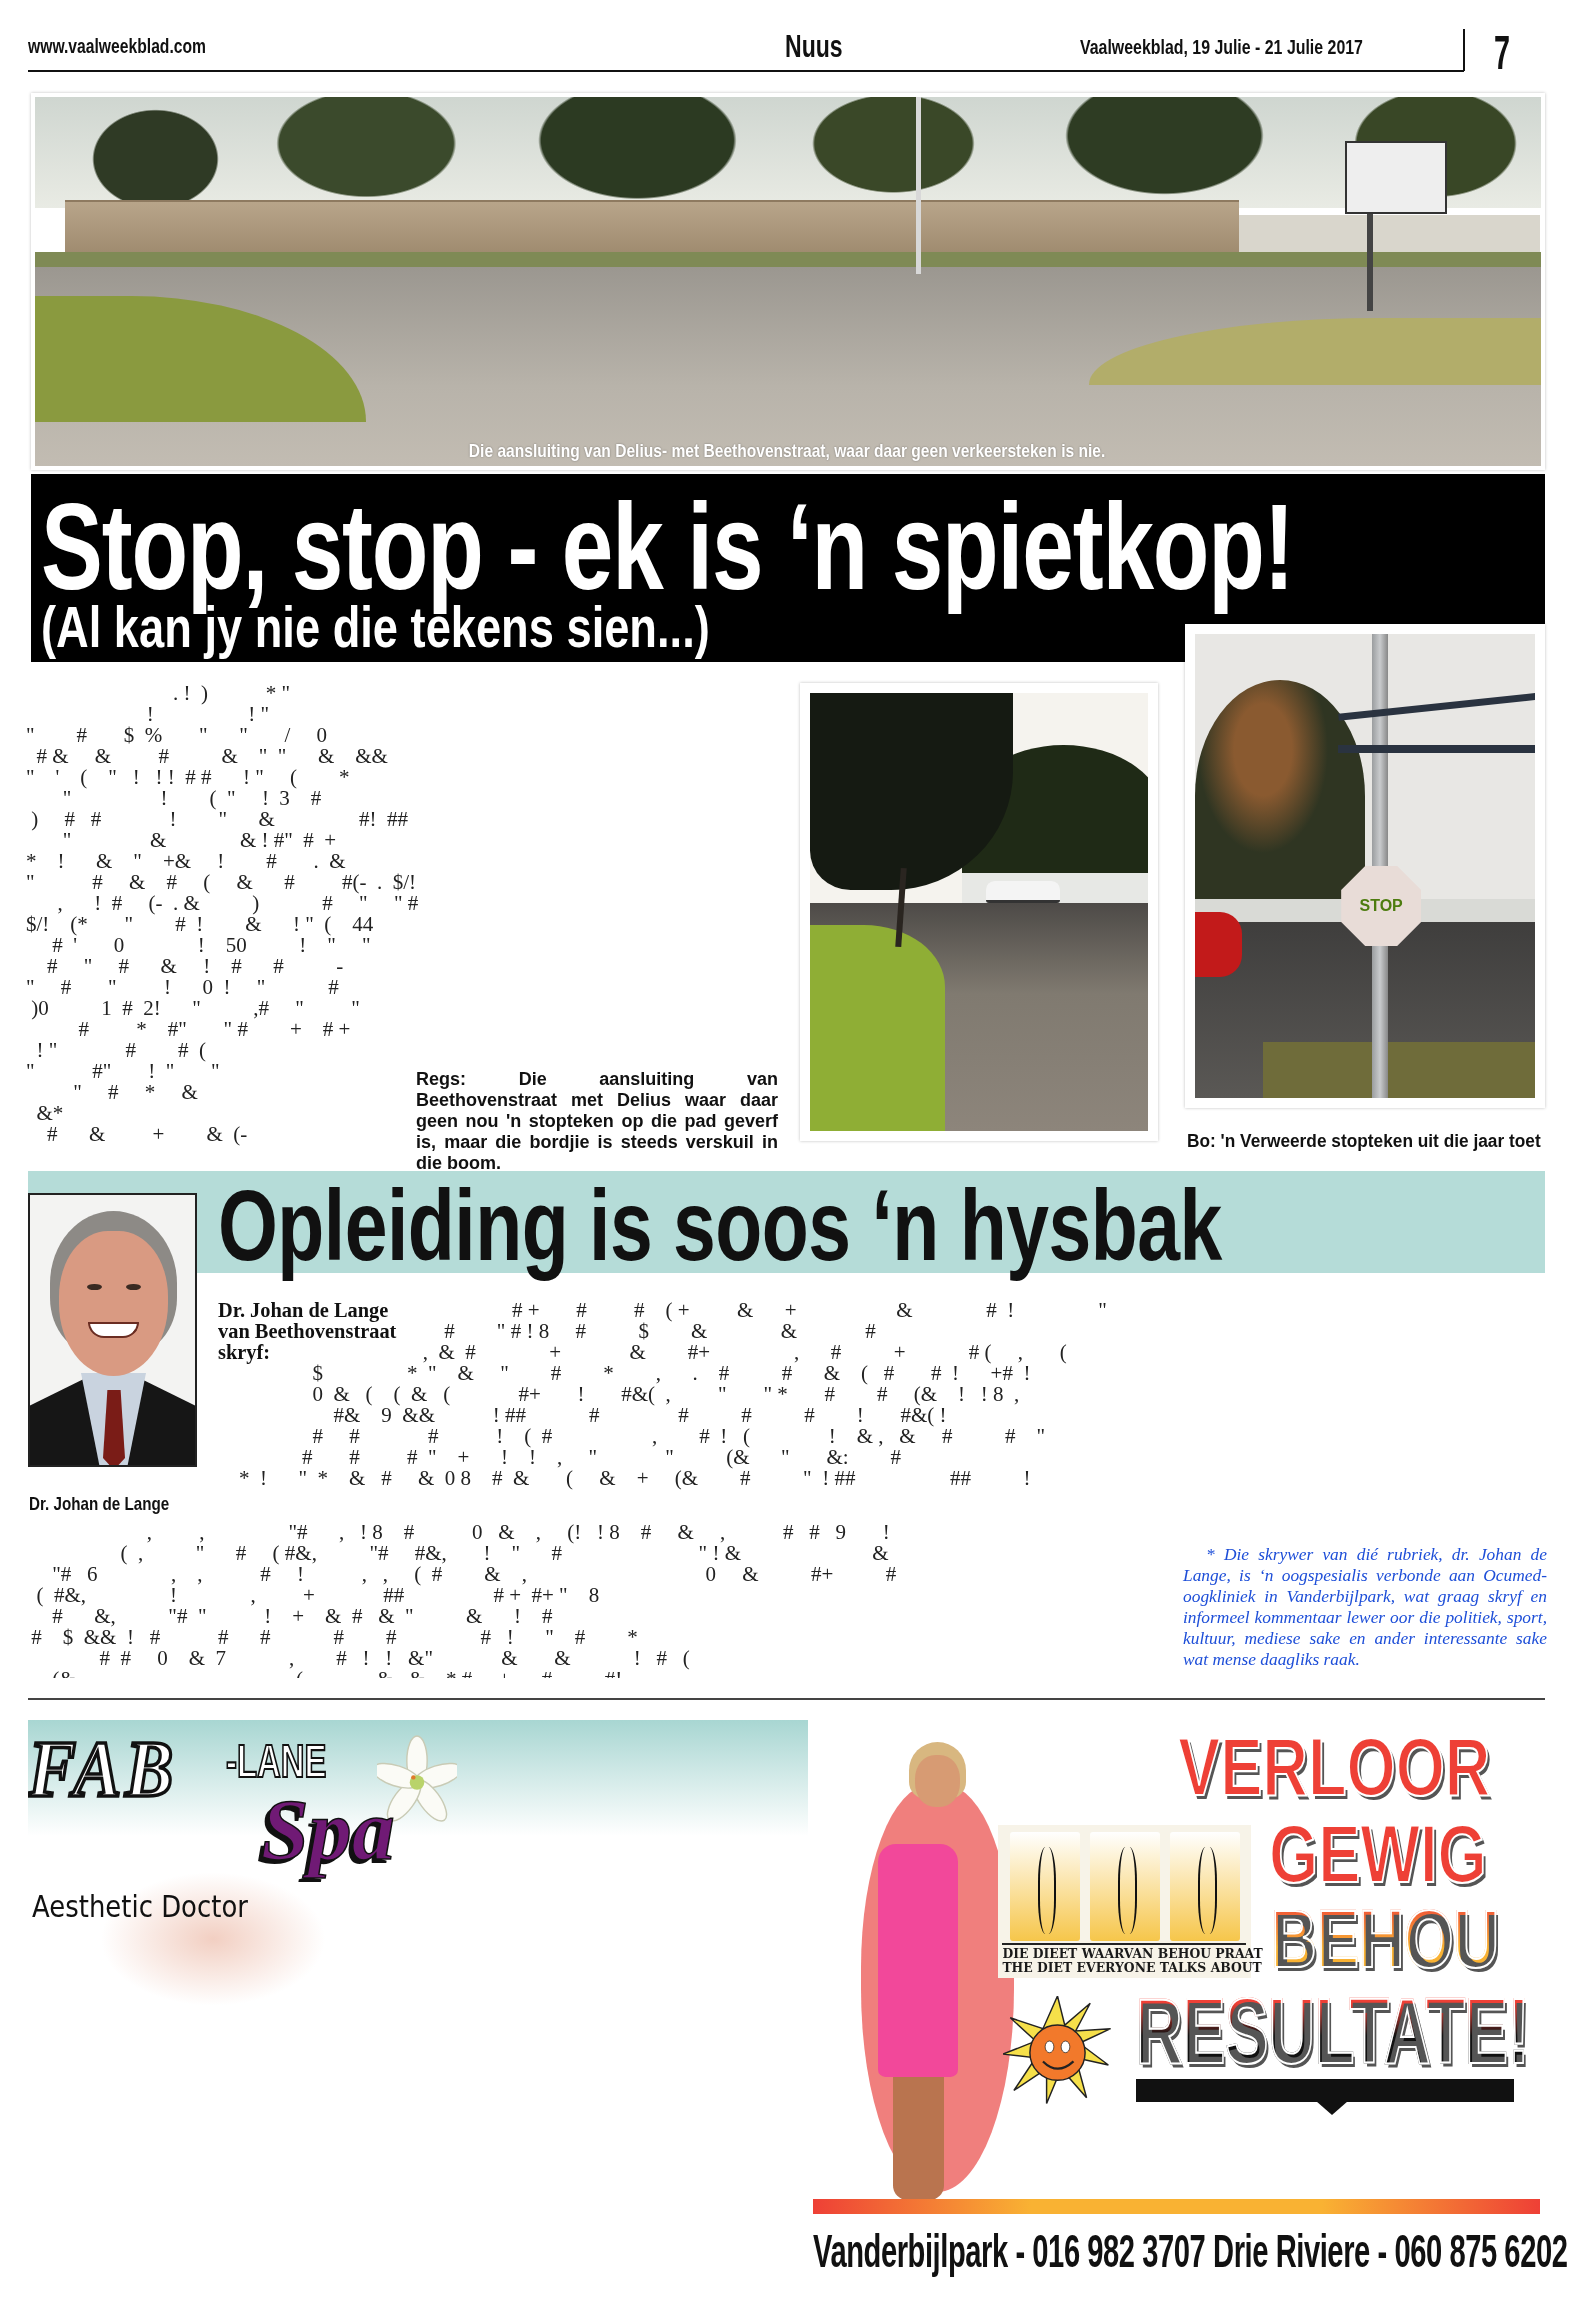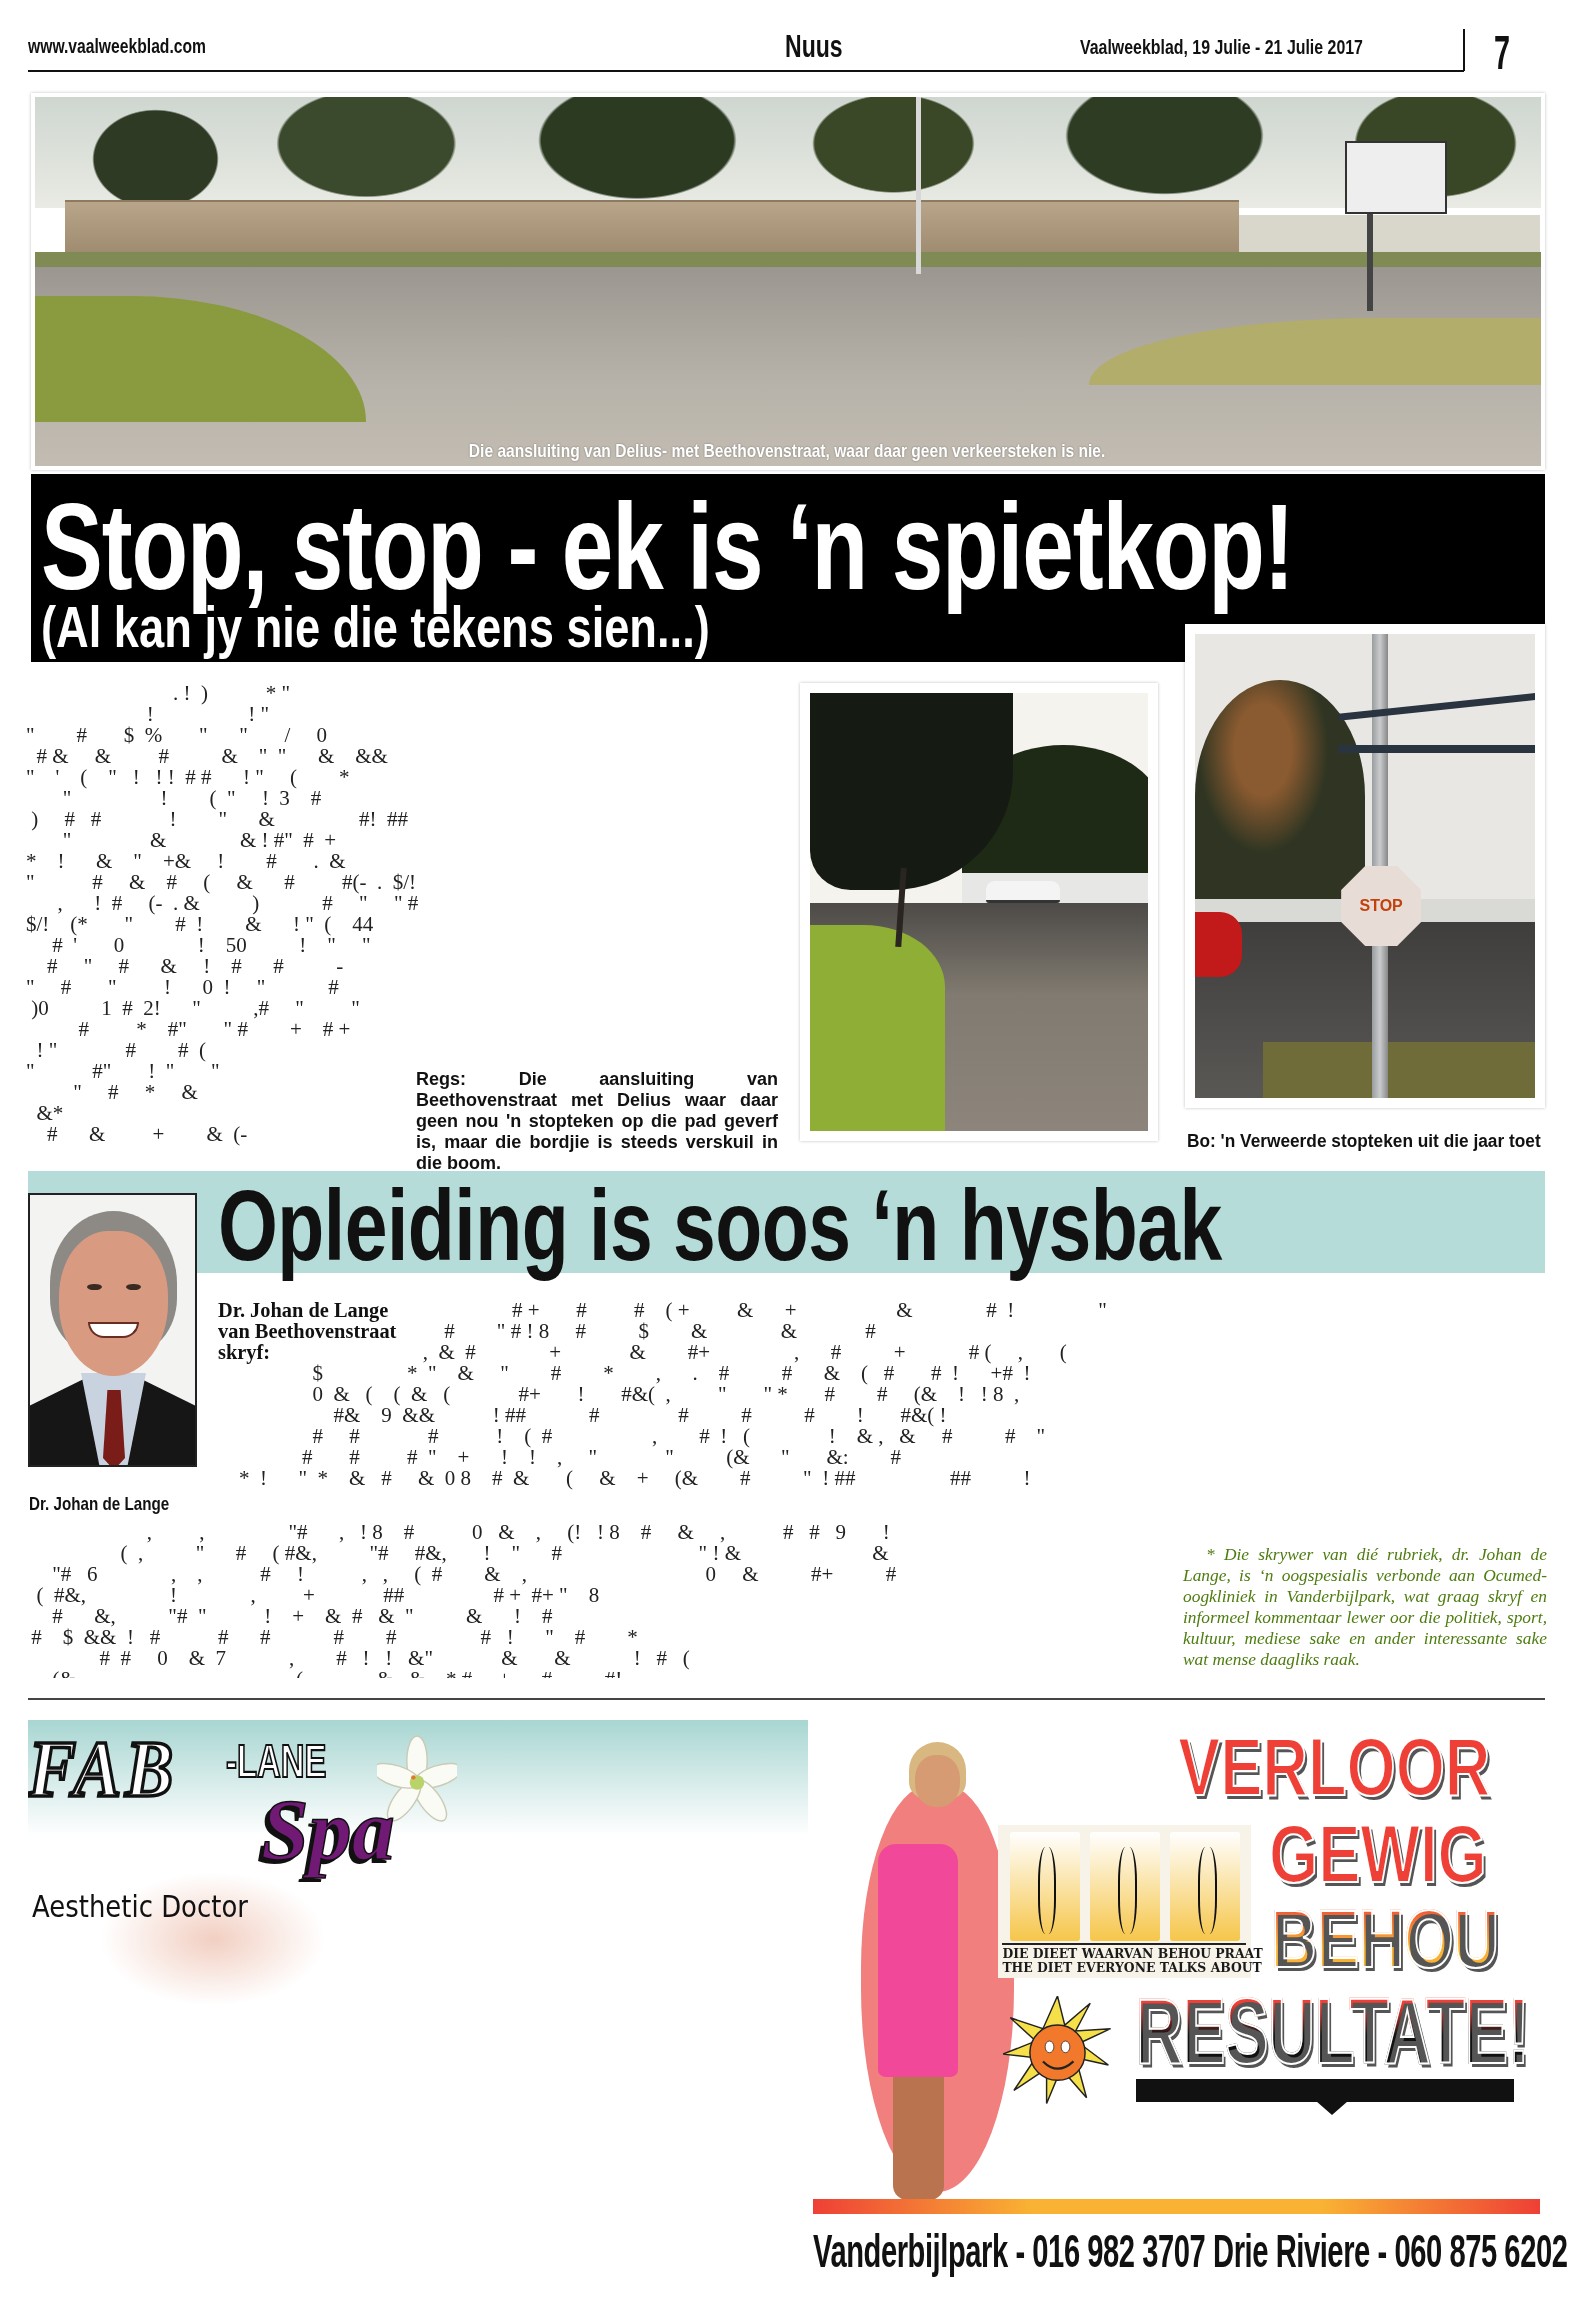--- a/index.html
+++ b/index.html
@@ -60,21 +60,21 @@
 .ph2 .post{position:absolute;left:26%;top:40%;width:5.8px;height:18%;background:#2a2520;transform:rotate(4deg)}
 
 .ph3{left:1185px;top:624px;width:360px;height:484px;background:#fff}
 .ph3 .in{position:absolute;left:5.8px;top:5.8px;right:5.8px;bottom:5.8px;overflow:hidden;background:#e8e7e4}
 .ph3 .tree{position:absolute;left:0;top:10%;width:50%;height:50%;background:radial-gradient(ellipse at 40% 30%,#8a5a30 0 20%,#2f3522 45%);border-radius:50% 50% 0 0}
 .ph3 .pole{position:absolute;left:52%;top:0;width:16px;height:100%;background:linear-gradient(90deg,#9a9d9f,#c9cbcd,#888)}
 .ph3 .arm{position:absolute;left:42%;top:15%;width:60%;height:7.3px;background:#2a3340;transform:rotate(-6deg)}
 .ph3 .arm2{position:absolute;left:42%;top:24%;width:60%;height:7.3px;background:#2a3340}
 .ph3 .plate{position:absolute;left:46%;top:28%;width:52%;height:109px;background:#e0b246;border:2.9px solid #5e4a20;display:flex;flex-direction:column;justify-content:space-around;align-items:center;font:bold 28px "Liberation Sans",sans-serif;color:#1b1b1b}
 .ph3 .plate span{display:inline-block;transform:scaleX(.8)}
-.ph3 .stop{position:absolute;left:43%;top:50%;width:80px;height:80px;background:#e8dcd7;clip-path:polygon(30% 0,70% 0,100% 30%,100% 70%,70% 100%,30% 100%,0 70%,0 30%);color:#c2410c;font:bold 16px "Liberation Sans",sans-serif;display:flex;align-items:center;justify-content:center}
+.ph3 .stop{position:absolute;left:43%;top:50%;width:80px;height:80px;background:#e8dcd7;clip-path:polygon(30% 0,70% 0,100% 30%,100% 70%,70% 100%,30% 100%,0 70%,0 30%);color:#4d7c0f;font:bold 16px "Liberation Sans",sans-serif;display:flex;align-items:center;justify-content:center}
 .ph3 .fence{position:absolute;left:0;top:57%;width:100%;height:6%;background:#d9dad6}
 .ph3 .road{position:absolute;left:0;top:62%;width:100%;height:38%;background:linear-gradient(#3f3e3d,#5a5855)}
 .ph3 .car{position:absolute;left:0;top:60%;width:14%;height:14%;background:#c21a1a;border-radius:0 22px 22px 0}
 .ph3 .grass{position:absolute;left:20%;top:88%;width:80%;height:12%;background:#6f6c3a}
 
 .cap{font:bold 18px "Liberation Sans",sans-serif;line-height:21px;color:#111}
 .cap-regs{left:416px;top:1069px;width:362px;text-align:justify}
 .cap-bo{left:1187px;top:1131px;width:364px;white-space:nowrap;transform:scaleX(.96);transform-origin:left}
 
 
@@ -85,21 +85,21 @@
 .portrait .face{position:absolute;left:29px;top:36px;width:109px;height:145px;background:#d99a82;border-radius:45% 45% 50% 50%}
 .portrait .smile{position:absolute;left:58px;top:127px;width:51px;height:16px;background:#fff;border-radius:0 0 29px 29px;border:2.2px solid #6a2d22}
 .portrait .eye{position:absolute;top:89px;width:14.5px;height:5.8px;background:#3a2a22;border-radius:50%}
 .portrait .suit{position:absolute;left:0;top:182px;width:100%;height:95px;background:#161616;clip-path:polygon(0 30%,35% 0,65% 0,100% 30%,100% 100%,0 100%)}
 .portrait .shirt{position:absolute;left:51px;top:178px;width:65px;height:98px;background:#c9d3df;clip-path:polygon(0 0,100% 0,70% 100%,30% 100%)}
 .portrait .tie{position:absolute;left:73px;top:195px;width:22px;height:80px;background:#7a1c17;clip-path:polygon(20% 0,80% 0,100% 85%,50% 100%,0 85%)}
 .portrait-cap{left:29px;top:1493px;font:bold 19px "Liberation Sans",sans-serif;transform:scaleX(.8);transform-origin:left;white-space:nowrap}
 .byline{left:218px;top:1300px;font:bold 20.4px "Liberation Serif",serif;line-height:21px;width:182px}
 .g2{left:218px;top:1300px;width:1331px;height:378px}
 .g2b{left:26px;top:1522px;width:1134px;height:156px}
-.note{left:1183px;top:1544px;width:364px;font:italic 17.4px "Liberation Serif",serif;line-height:21px;text-align:justify;text-indent:23px;color:#4d7c0f}
+.note{left:1183px;top:1544px;width:364px;font:italic 17.4px "Liberation Serif",serif;line-height:21px;text-align:justify;text-indent:23px;color:#1d4ed8}
 .rule2{left:28px;top:1698px;width:1517px;height:2.2px;background:#444}
 
 
 .fab{left:28px;top:1720px;width:780px;height:560px;overflow:hidden}
 .fab .band{position:absolute;left:0;top:0;width:100%;height:116px;background:linear-gradient(#a8d6d2,#fff)}
 .fab .spaimg{position:absolute;left:14.5px;top:87px;width:378px;height:240px;background:radial-gradient(ellipse 160px 95px at 45% 55%,#f2cfc2,rgba(255,255,255,0) 70%)}
 .fab-title{position:absolute;left:0;top:3.6px;font:bold 80px "Liberation Serif",serif;color:#fff;-webkit-text-stroke:3.6px #111;letter-spacing:4.4px;font-style:italic;transform:scaleX(.9);transform-origin:left}
 .fab-lane{position:absolute;left:198px;top:13px;font:bold 47px "Liberation Sans",sans-serif;color:#fff;-webkit-text-stroke:2.2px #111;transform:scaleX(.7);transform-origin:left}
 .fab-spa{position:absolute;left:233px;top:60px;font:bold italic 86px "Liberation Serif",serif;color:#701a75;-webkit-text-stroke:1.5px #111;text-shadow:-4.4px 4.4px 0 #111}
 .fab-lily{position:absolute;left:349px;top:14.5px;width:80px;height:95px}

